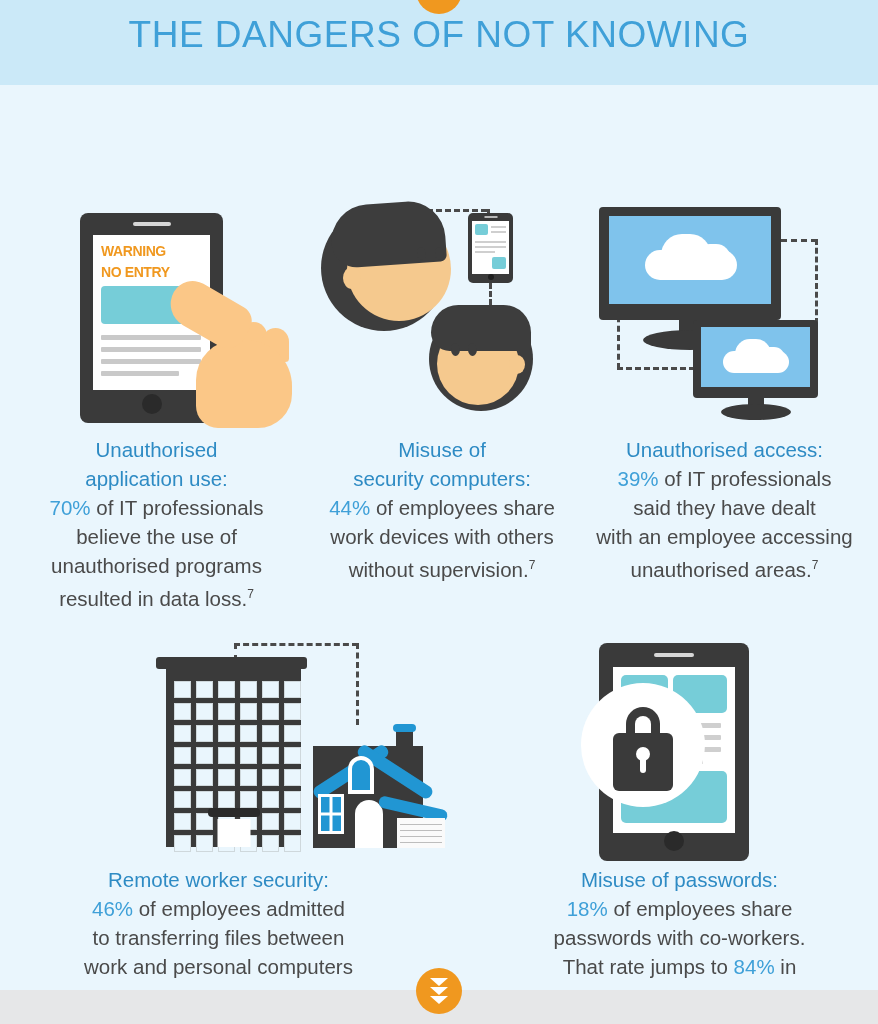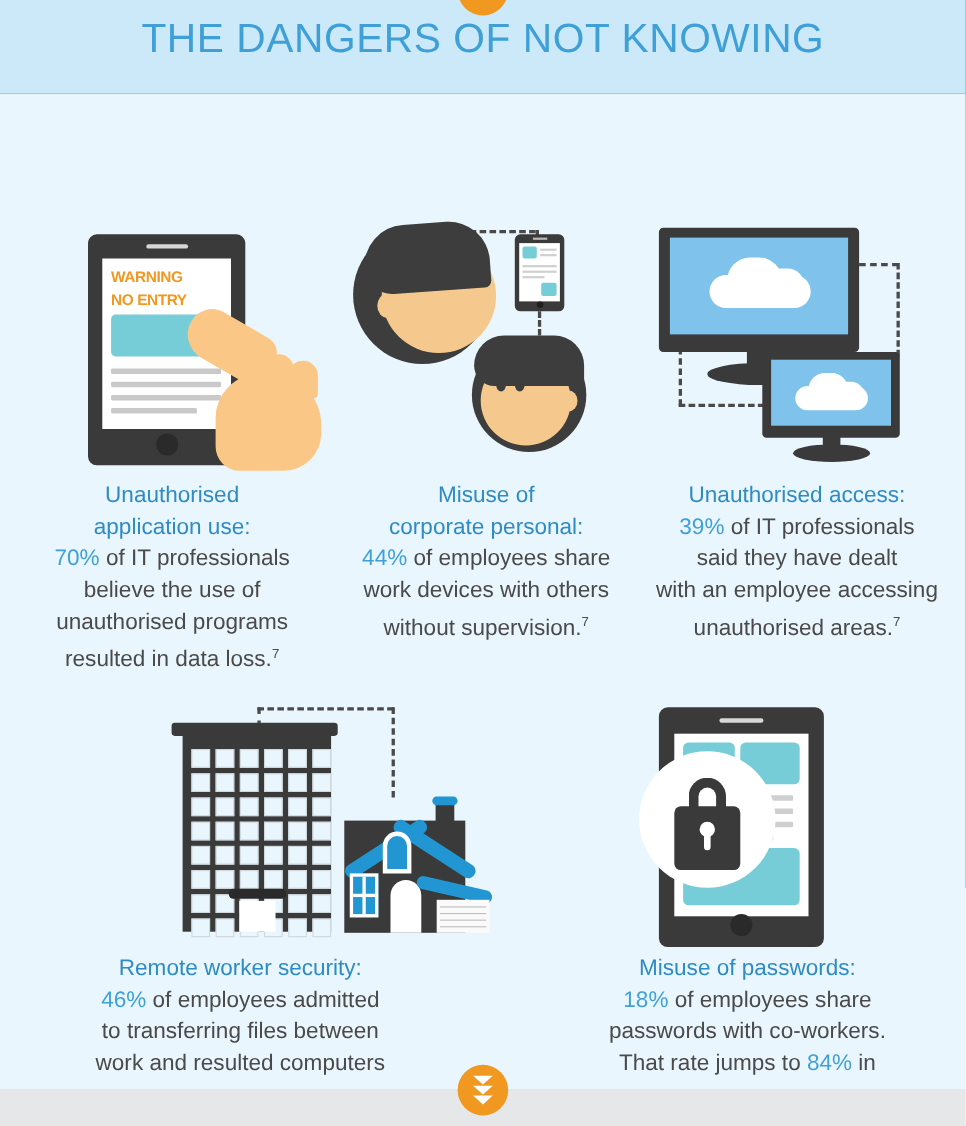--- a/index.html
+++ b/index.html
@@ -5,21 +5,21 @@
   * { box-sizing: border-box; margin: 0; padding: 0; }
   html, body {
     width: 878px; height: 1024px;
     font-family: "Liberation Sans", sans-serif;
     background: #ffffff;
     overflow: hidden;
   }
   .page {
     position: relative;
     width: 878px; height: 807px;
-    background: #0c4a6e;
+    background: #fde047;
   }
   
   .header-band {
     position: absolute; left: 0; top: 0;
     width: 878px; height: 85px;
     background: #cbe9f8;
   }
   .header-title {
     position: absolute; left: 0; top: 14px;
     width: 878px;
@@ -351,21 +351,21 @@
                 <div class="pln" style="left:3px;top:25px;width:31px;"></div>
                 <div class="pln" style="left:3px;top:30px;width:20px;"></div>
                 <div class="pblk" style="left:20px;top:36px;width:14px;height:12px;"></div>
               </div>
               <div class="hm"></div>
             </div>
           </div>
         </div>
         <div class="caption">
           <span class="hl">Misuse of</span><br>
-          <span class="hl">corporate personal:</span><br>
+          <span class="hl">security computers:</span><br>
           <span class="stat">44%</span><span> of employees share</span><br>
           <span>work devices with others</span><br>
           <span>without supervision.</span><sup>7</sup>
         </div>
       </div>
 
       <div class="card r1c3">
         <div class="art">
           <div style="position:absolute;left:10px;top:0;width:260px;height:240px;">
             <div class="dash-seg dash-h" style="left:200px;top:44px;width:36px;"></div>
@@ -487,21 +487,21 @@
                   <div class="gl" style="top:18px"></div>
                   <div class="gl" style="top:24px"></div>
               </div>
             </div>
           </div>
         </div>
         <div class="caption">
           <span class="hl">Remote worker security:</span><br>
           <span class="stat">46%</span><span> of employees admitted</span><br>
           <span>to transferring files between</span><br>
-          <span>work and resulted computers</span><br>
+          <span>work and personal computers</span><br>
           <span>when working from home.</span><sup>7</sup>
         </div>
       </div>
 
       <div class="card r2c2">
         <div class="art art-2">
           <div style="position:absolute;left:0;top:0;width:418px;height:228px;">
             <div class="tablet2" style="left:118px">
               <div class="speaker"></div>
               <div class="screen">

